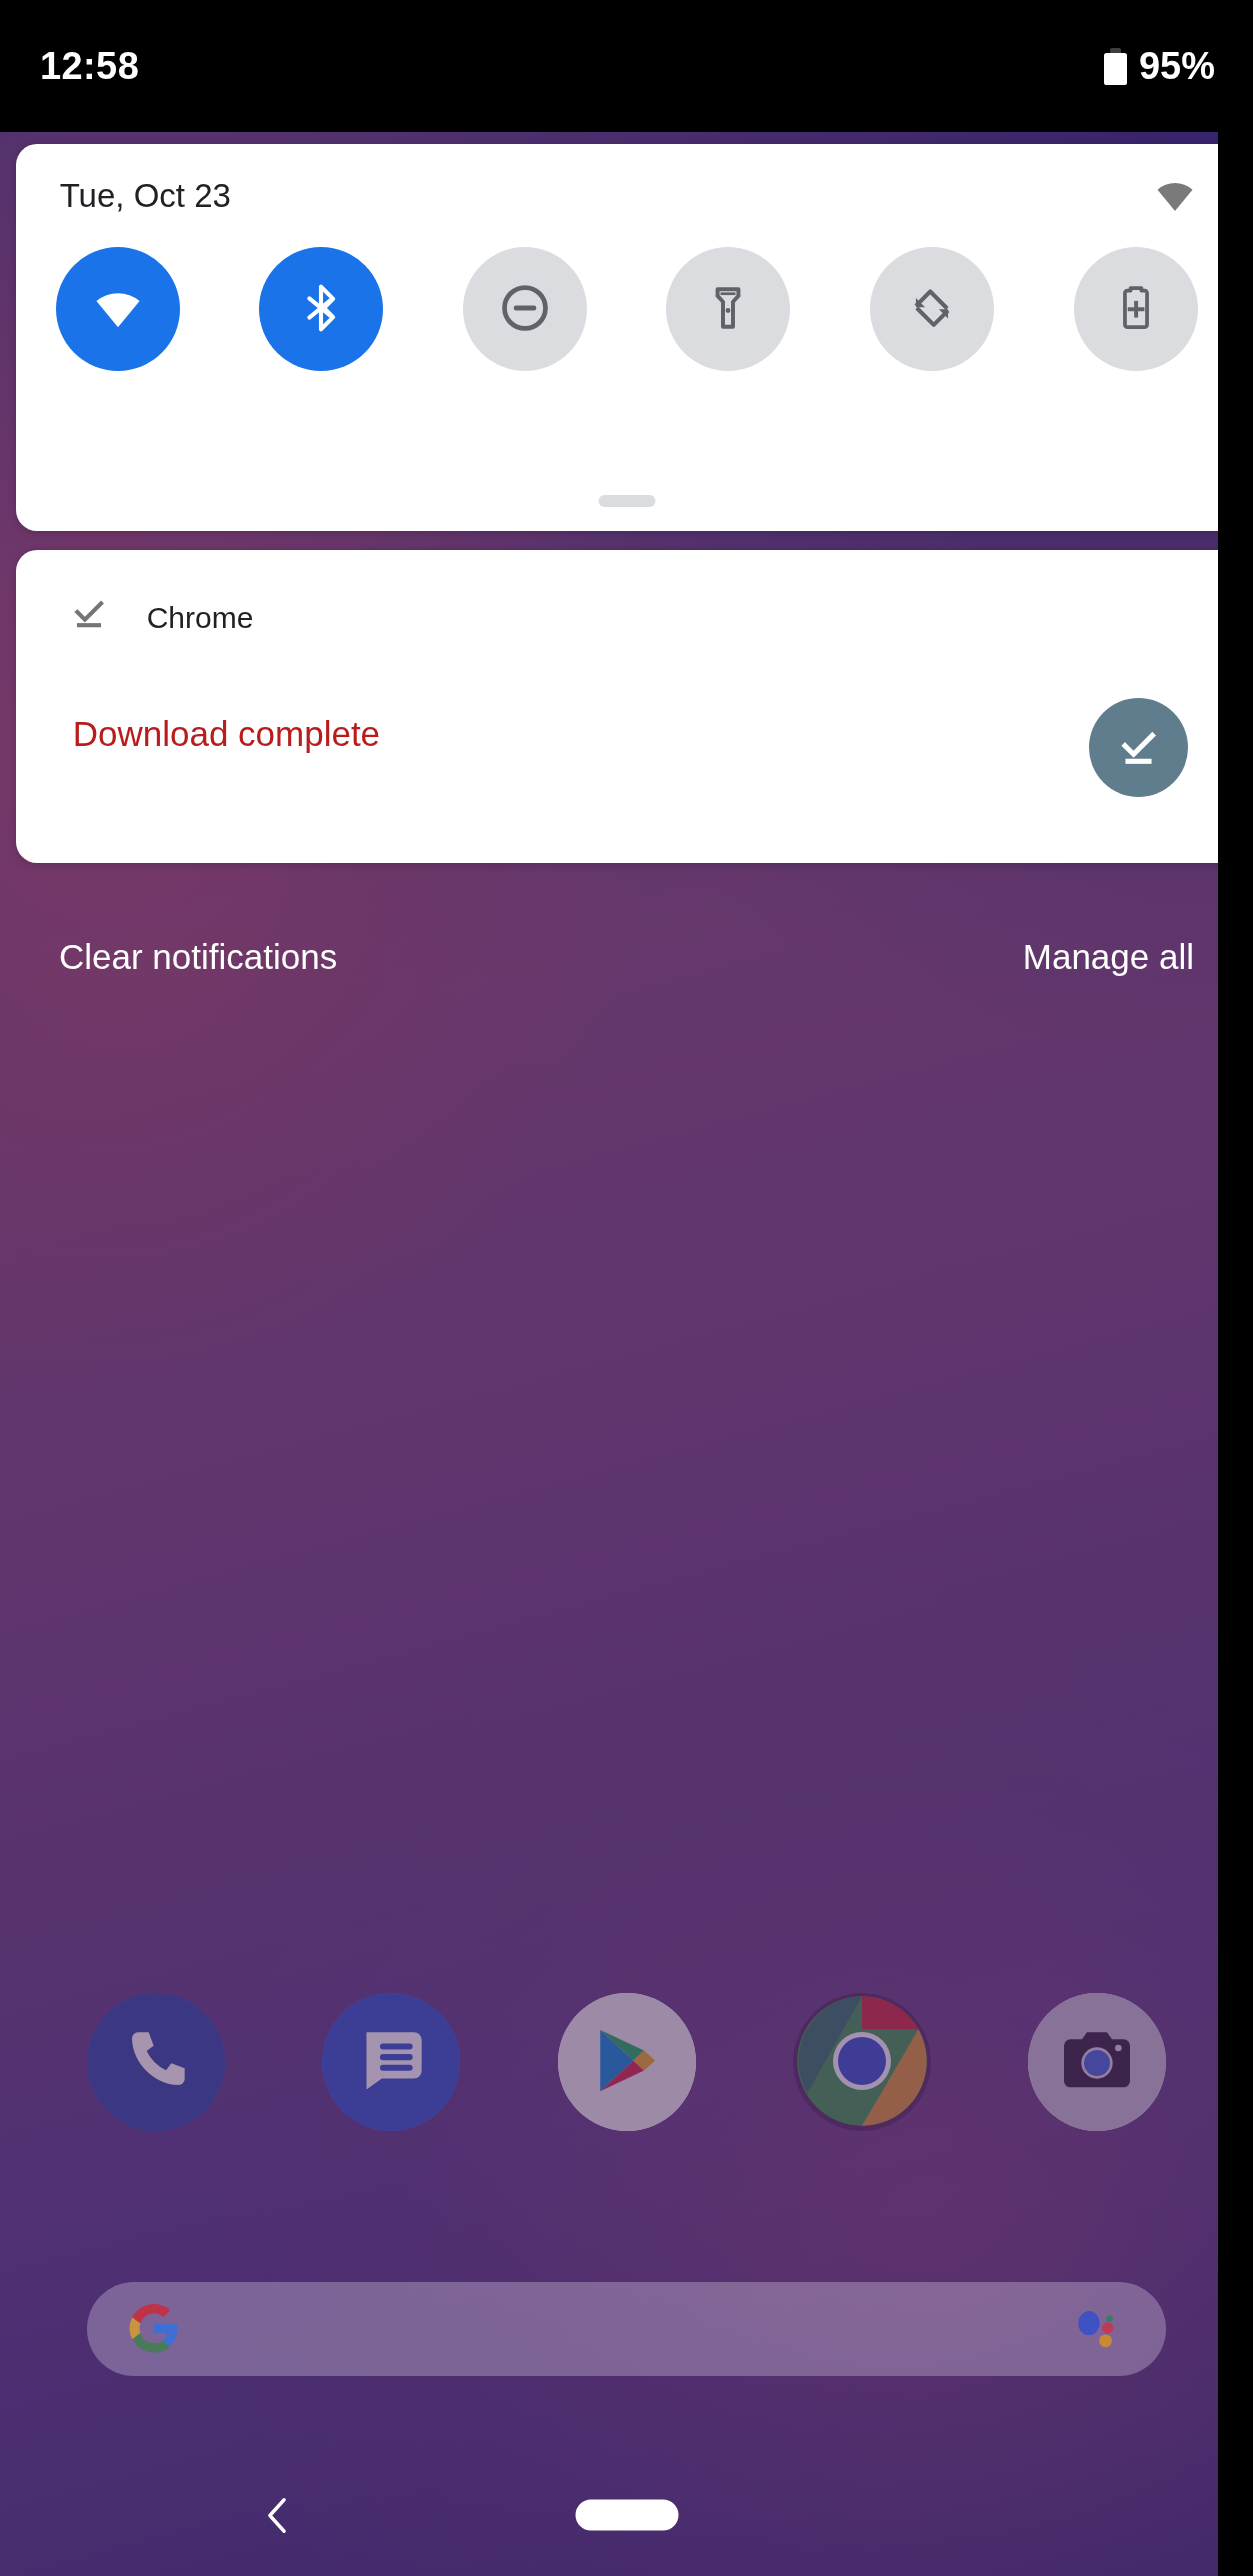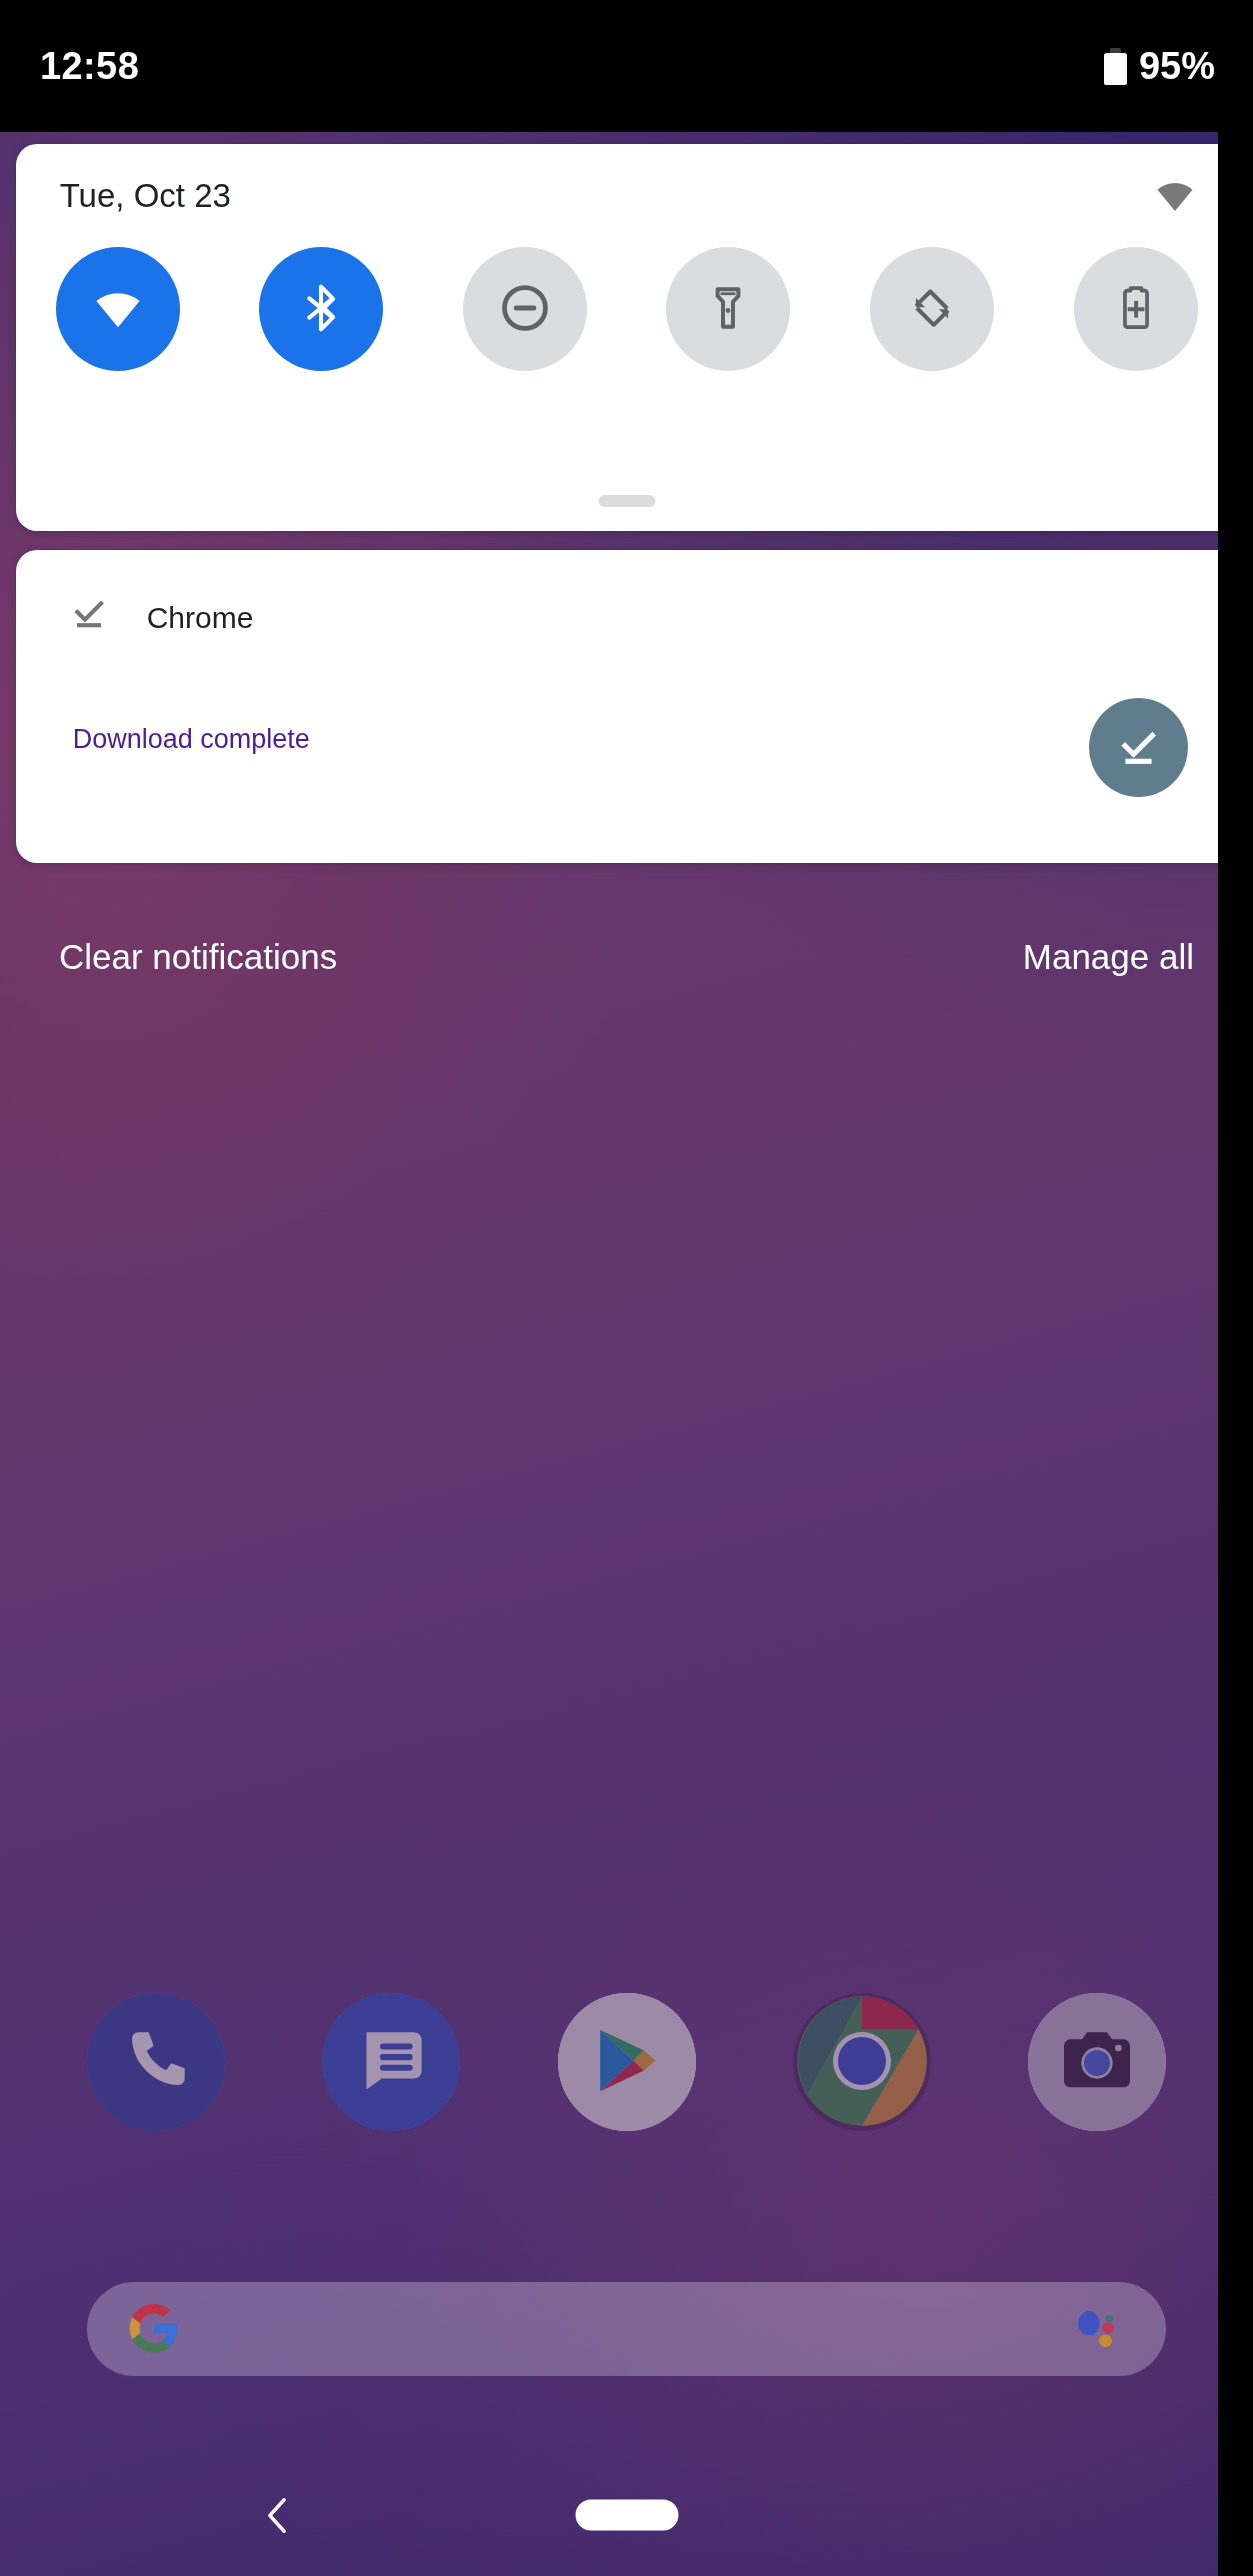--- a/index.html
+++ b/index.html
@@ -95,21 +95,21 @@
   .notif-head {
     position:absolute; left:54px; top:44px;
     display:flex; align-items:flex-end; gap:39px;
   }
   .notif-app-name { font-size:30px; color:#202124; }
   .notif-body { position:absolute; left:57px; top:155px; }
   .notif-title {
     font-size:37px; color:#202124; font-weight:500; letter-spacing:-0.3px;
     line-height:1.18;
   }
-  .notif-sub { font-size:27px; color:#4c1d95; margin-top:19px; line-height:1.18; }
+  .notif-sub { font-size:35px; color:#b91c1c; margin-top:8px; line-height:1.18; }
   .notif-badge {
     position:absolute; right:50px; top:148px;
     width:99px; height:99px; border-radius:50%;
     background:#5f7d8c;
     display:flex; align-items:center; justify-content:center;
   }
 
   
   .shade-footer {
     position:absolute; left:0; top:905px; width:1253px; height:104px;

